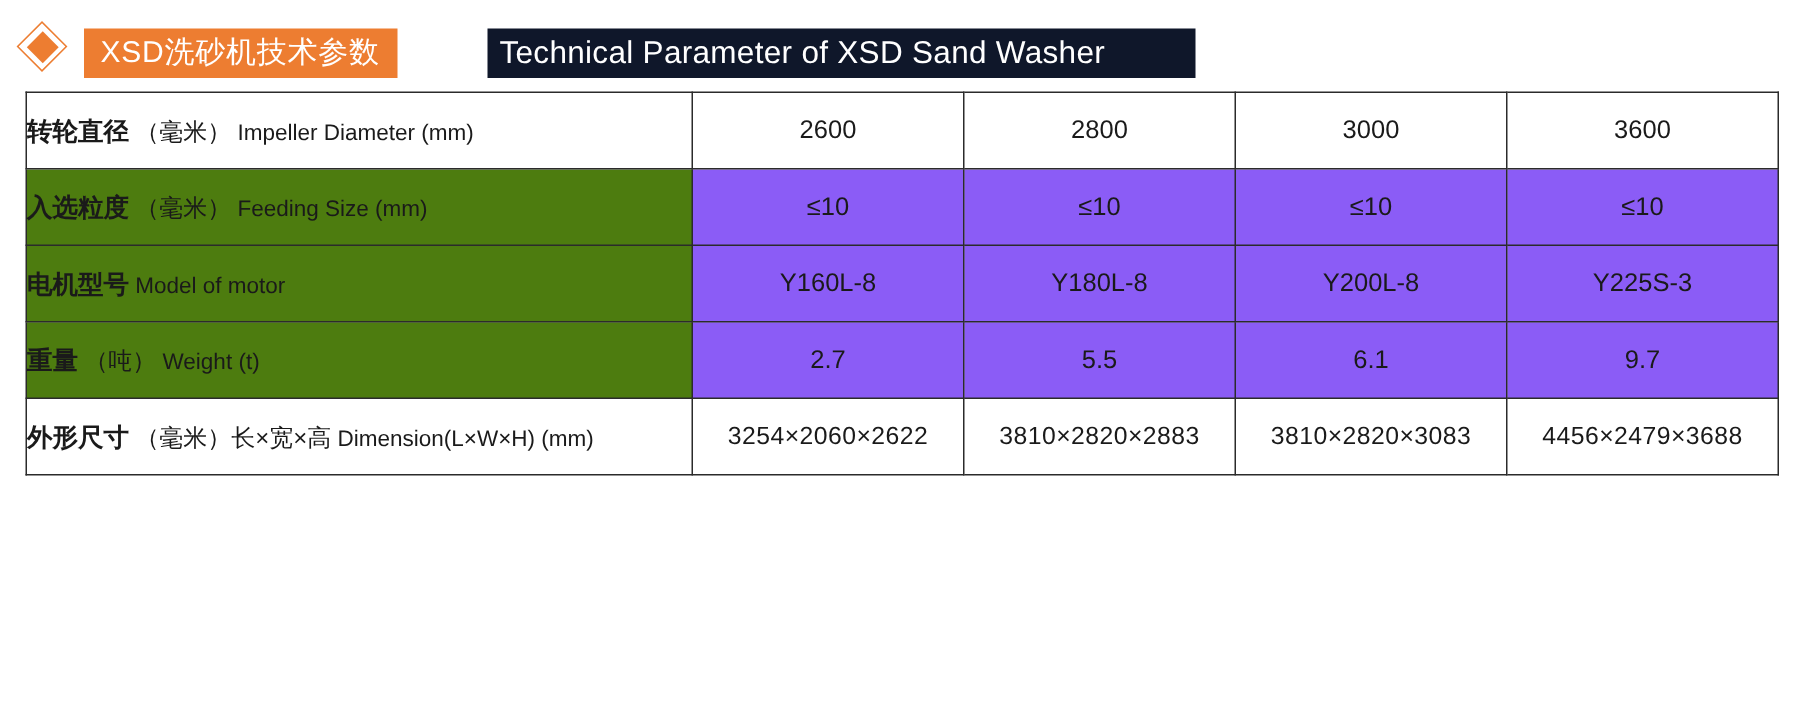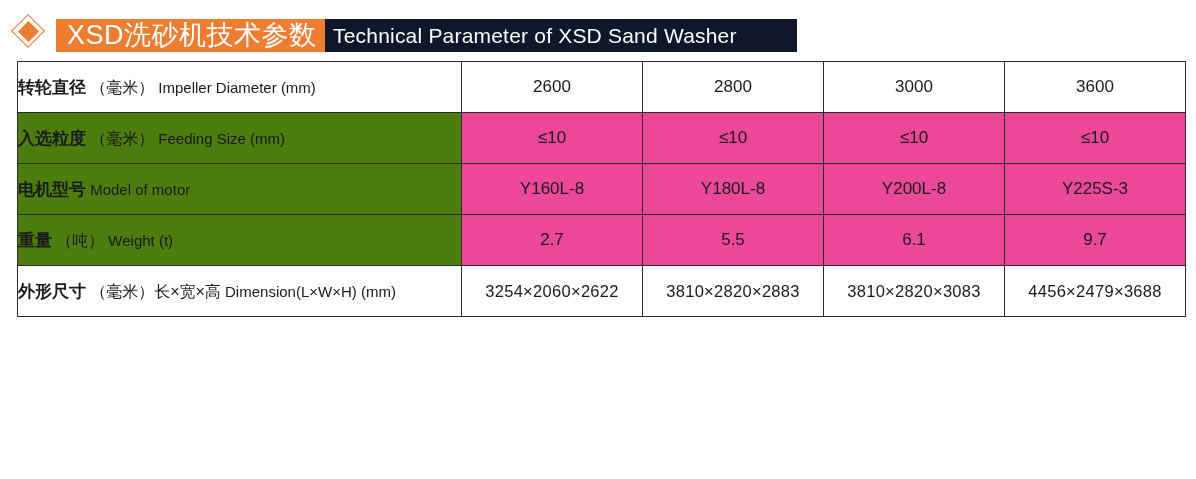--- a/index.html
+++ b/index.html
@@ -46,21 +46,21 @@
     transform: rotate(45deg);
   }
 
   .title-banner {
     position: absolute;
     left: 56px;
     top: 19px;
     height: 33px;
     background: #ed7d31;
     color: #ffffff;
-    font-size: 27px;
+    font-size: 20px;
     line-height: 33px;
     padding: 0 12px 0 11px;
     white-space: nowrap;
     letter-spacing: 0.5px;
   }
 
   .subtitle-bar {
     position: absolute;
     left: 325px;
     top: 19px;
@@ -107,21 +107,21 @@
   td.value-cell {
     width: 180px;
     text-align: center;
     font-size: 17px;
     white-space: nowrap;
   }
   tr.shaded td {
     background: #4d7c0f;
   }
   tr.shaded td.value-cell {
-    background: #ec4899;
+    background: #8b5cf6;
     margin-top: 32px;
   }
 
   .cn {
     font-size: 17px;
     font-weight: 600;
   }
   .unit {
     font-size: 16px;
   }

